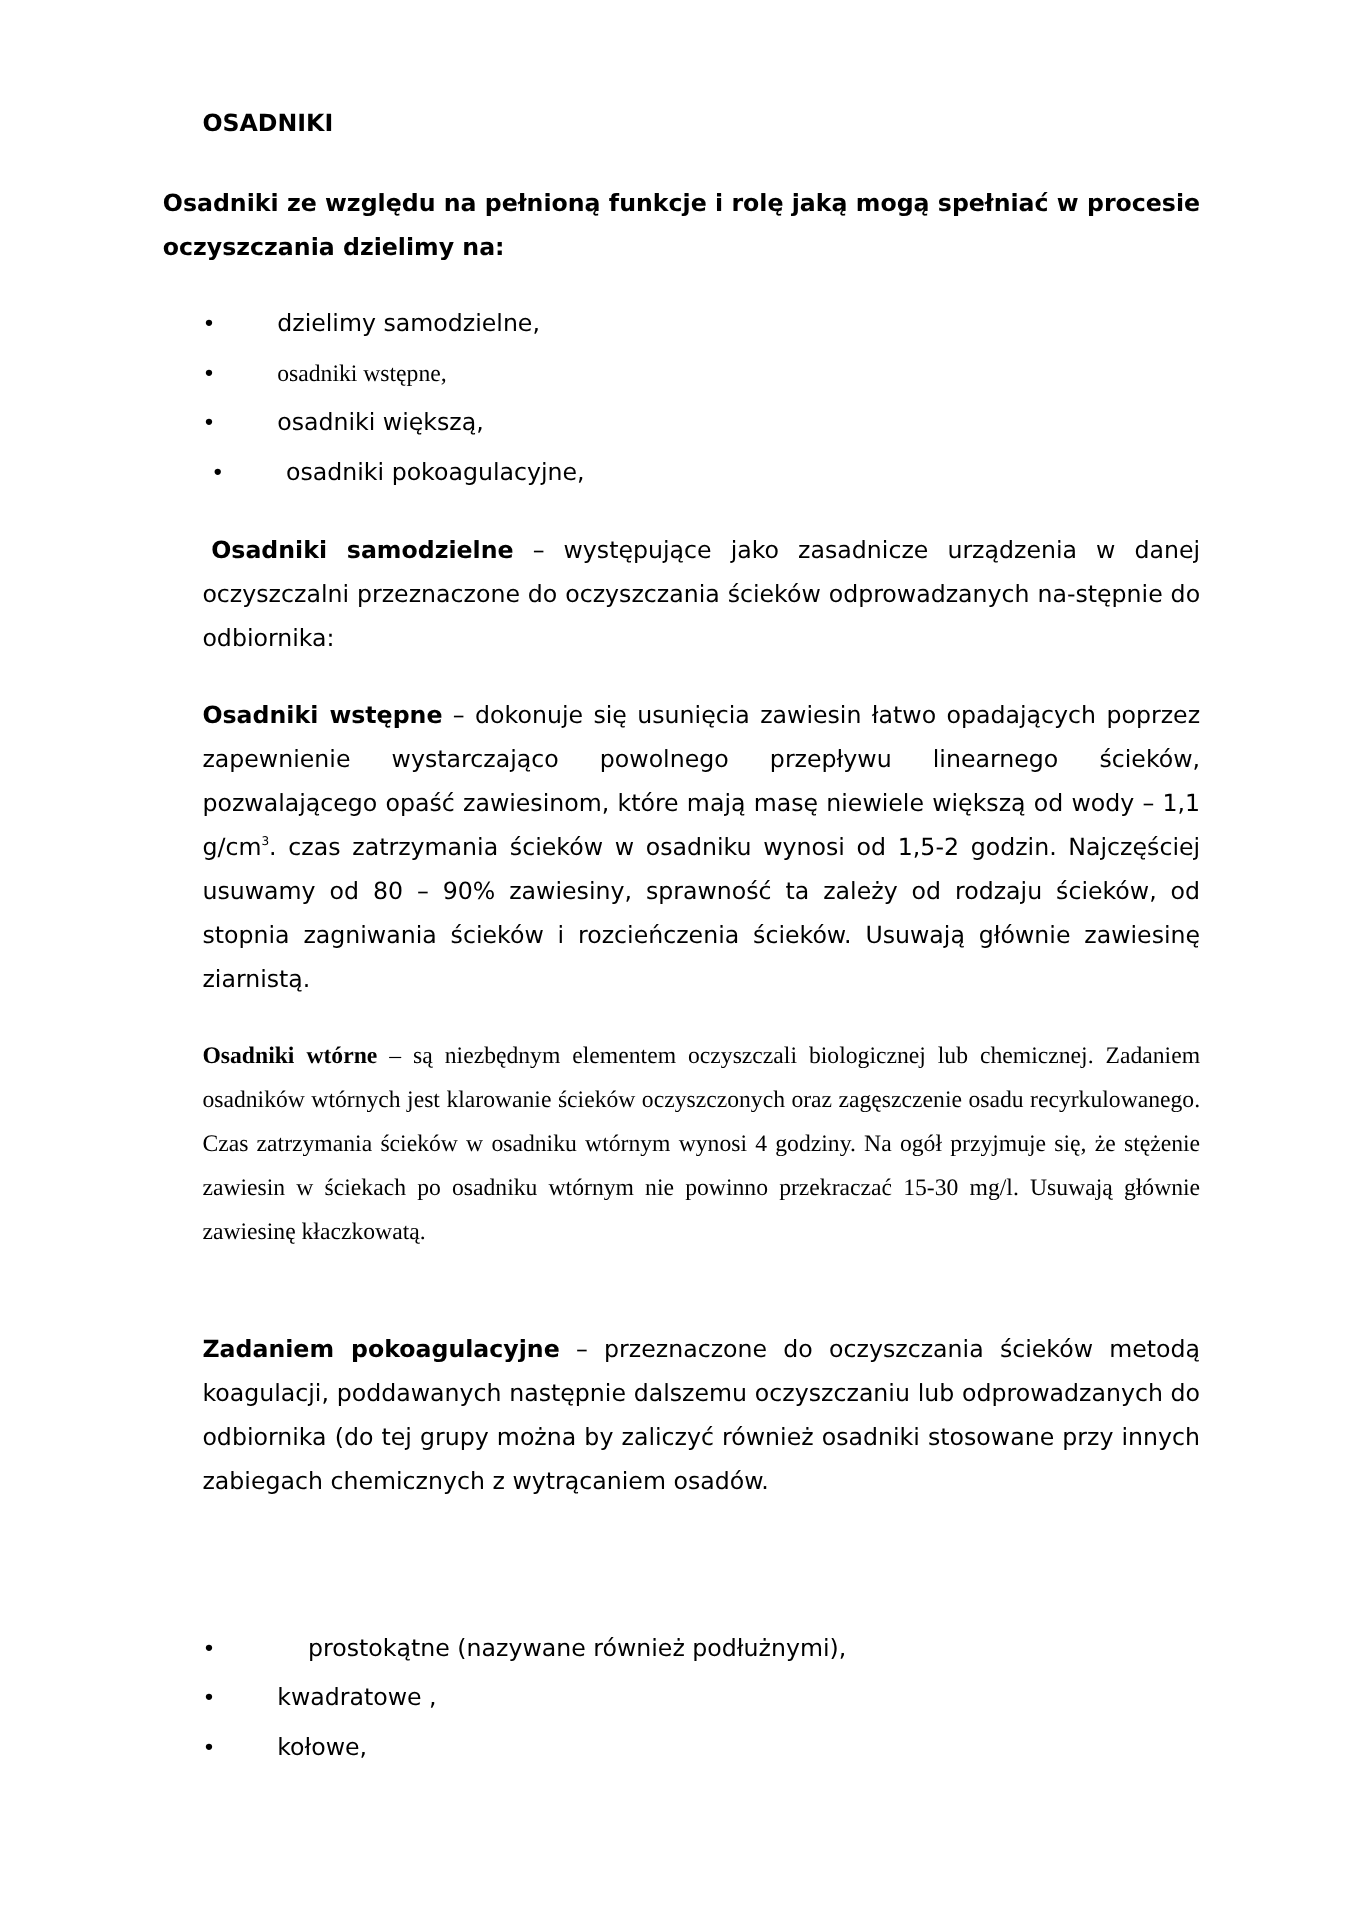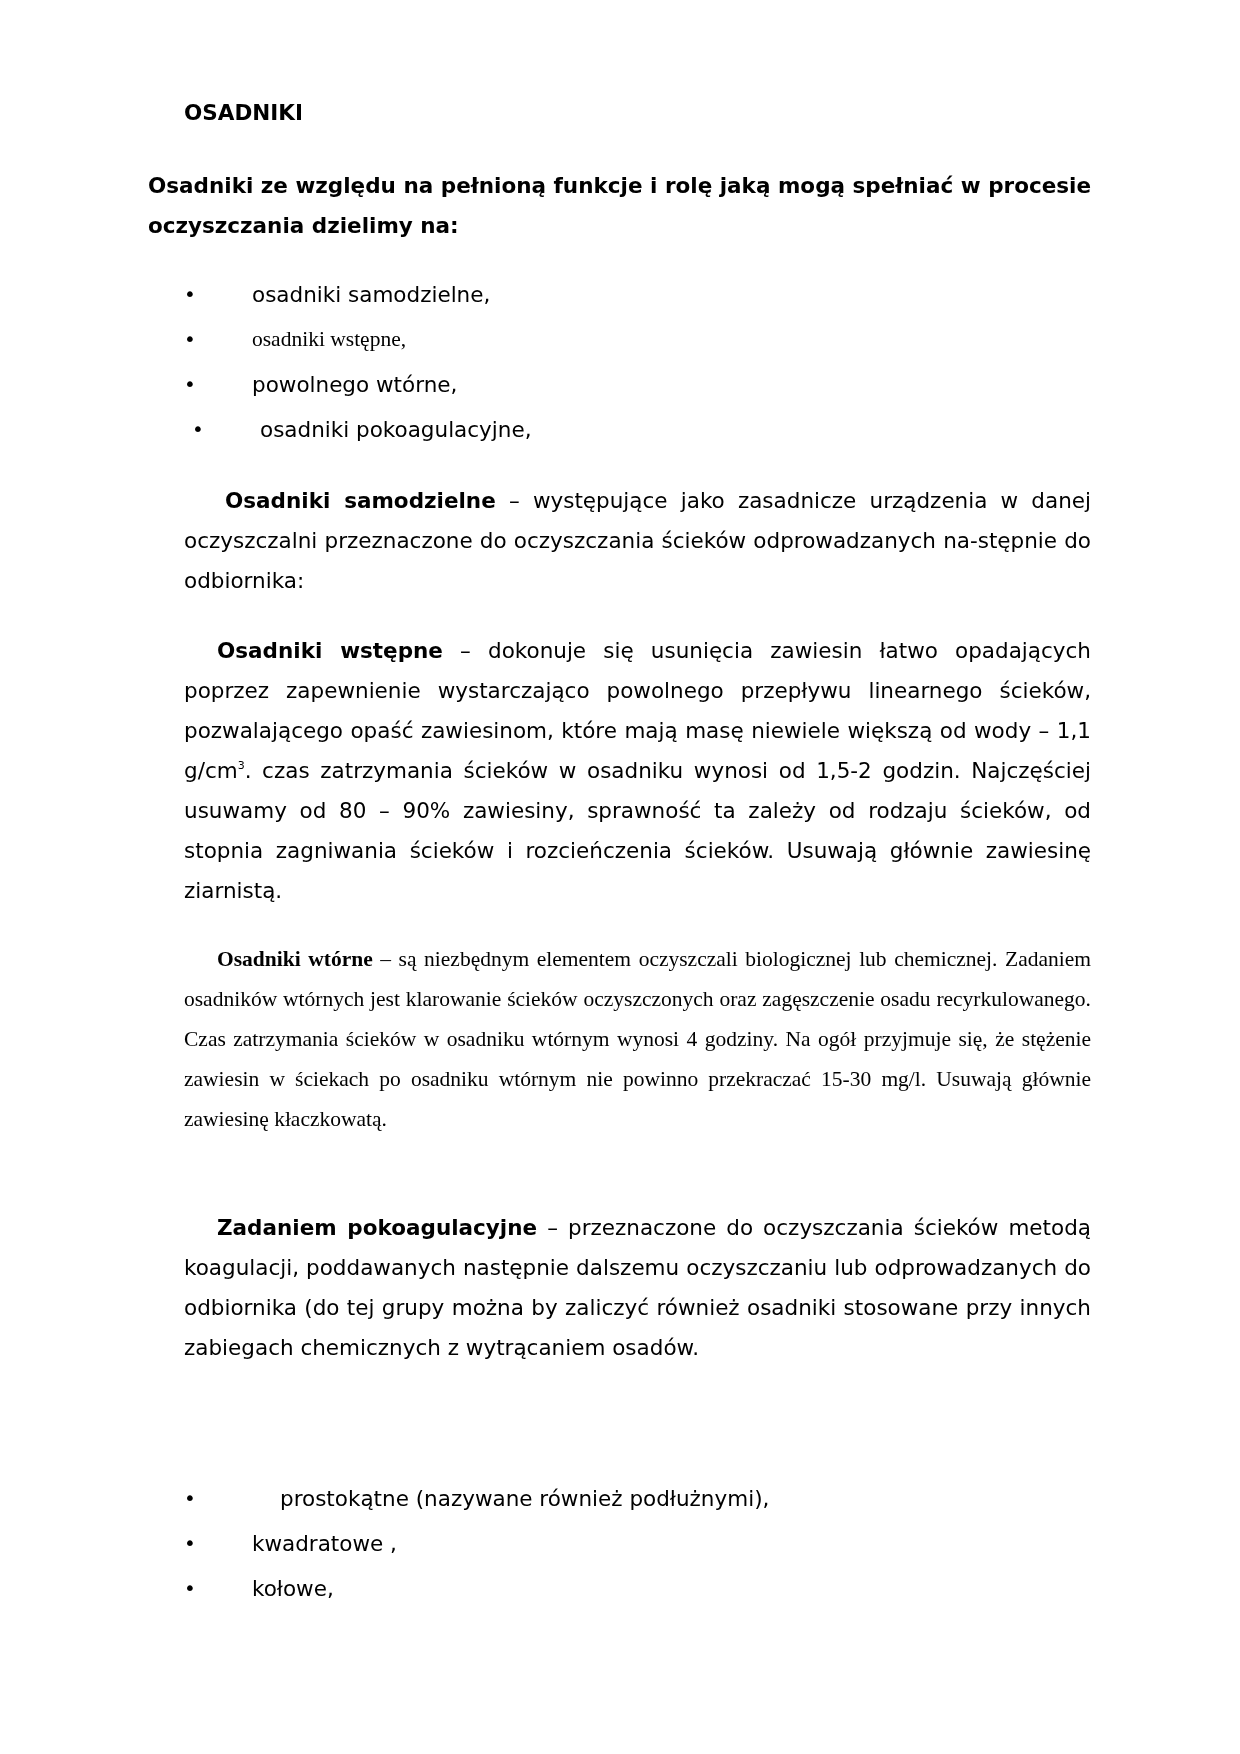--- a/index.html
+++ b/index.html
@@ -16,45 +16,45 @@
     line-height: 40px;
   }
   .list { position: absolute; left: 0; margin: 0; padding: 0; list-style: none; }
   .list li { position: absolute; white-space: nowrap; }
   .bullet { position: absolute; font-size: 20px; }
   .para {
     position: absolute; left: 184px; width: 907px;
     text-align: justify; text-align-last: left;
     line-height: 40px;
   }
-  .para b { font-weight: bold; margin-left: 33px; }
+  .para b { font-weight: bold; }
   .subhead { position: absolute; left: 184px; top: 1446px; font-weight: bold; }
   sup { font-size: 11px; vertical-align: 9px; line-height: 0; }
 </style>
 </head>
 <body>
 
 <div class="page">
 
   <div class="title">OSADNIKI</div>
 
   <div class="intro">Osadniki ze względu na pełnioną funkcje i rolę jaką mogą spełniać w procesie oczyszczania dzielimy na:</div>
 
   <ul class="list">
     <li style="top:282px;">
       <span class="bullet" style="left:184px;">•</span>
-      <span style="position:absolute;left:252px;">osadniki samodzielne,</span>
+      <span style="position:absolute;left:252px;">dzielimy samodzielne,</span>
     </li>
     <li style="top:327px;">
       <span class="bullet" style="left:184px;">•</span>
       <span style="position:absolute;left:252px;font-family:Liberation Serif, serif;">osadniki wstępne,</span>
     </li>
     <li style="top:372px;">
       <span class="bullet" style="left:184px;">•</span>
-      <span style="position:absolute;left:252px;">powolnego wtórne,</span>
+      <span style="position:absolute;left:252px;">osadniki większą,</span>
     </li>
     <li style="top:417px;">
       <span class="bullet" style="left:192px;">•</span>
       <span style="position:absolute;left:260px;">osadniki pokoagulacyjne,</span>
     </li>
   </ul>
 
   <div class="para" style="top:481px; text-indent:8px;">
     <b>Osadniki samodzielne</b><span> – występujące jako zasadnicze urządzenia w danej oczyszczalni przeznaczone do oczyszczania ścieków odprowadzanych na-stępnie do odbiornika:</span>
   </div>

